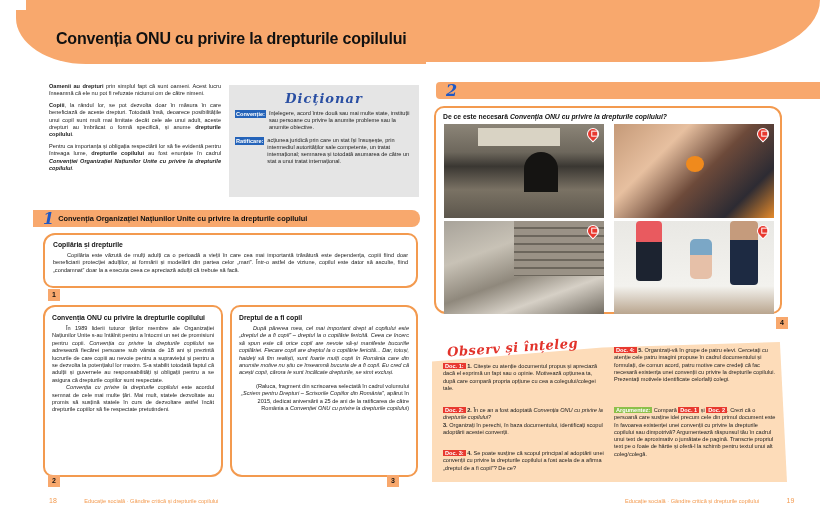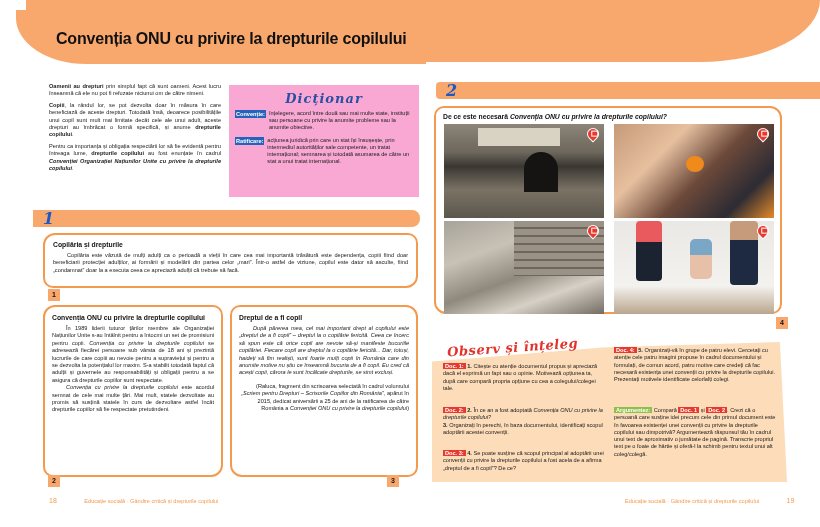--- a/index.html
+++ b/index.html
@@ -14,21 +14,21 @@
   .hdr-left::before { content: ""; position: absolute; left: -10px; top: -20px; width: 20px; height: 30px; background: #fff; }
   .hdr-right { position: absolute; left: 0; top: 0; width: 410px; height: 62px; background: #f8a86d; border-bottom-right-radius: 120px 62px; }
   .page-title { position: absolute; left: 40px; top: 30px; font-size: 16px; font-weight: 700; color: #111; letter-spacing: -0.2px; }
 
   
   .intro { position: absolute; left: 33px; top: 83px; width: 172px; font-size: 5.6px; line-height: 7.4px; text-align: justify; color: #222; }
   .intro p { margin-bottom: 4px; }
   .intro b { font-weight: 700; }
 
   
-  .dict { position: absolute; left: 213px; top: 85px; width: 190px; height: 112px; background: #f9a8d4; padding: 4px 6px; }
+  .dict { position: absolute; left: 213px; top: 85px; width: 190px; height: 112px; background: #e5e5e5; padding: 4px 6px; }
   .dict-title { text-align: center; font-family: "DejaVu Serif", serif; font-style: italic; font-weight: 700; color: #2a4fa3; font-size: 13px; margin: 2px 0 4px 0; letter-spacing: 1px; }
   .dict-row { display: flex; font-size: 5.6px; line-height: 7.2px; margin-bottom: 5px; }
   .dict-term { background: #2463b9; color: #fff; font-weight: 700; padding: 0 1px; height: 8px; line-height: 8px; flex: 0 0 auto; margin-right: 3px; }
   .dict-def { flex: 1; color: #222; }
 
   
   .banner { position: absolute; height: 17px; background: #f8a86d; border-radius: 0 8px 8px 0; display: flex; align-items: center; font-weight: 700; font-size: 7.4px; color: #111; }
   .banner .num { font-family: "DejaVu Serif", serif; font-style: italic; color: #1f58c4; font-size: 16px; font-weight: 700; margin: 0 4px 0 10px; line-height: 16px; }
   .banner i { font-style: italic; }
 
@@ -94,20 +94,21 @@
         <span class="dict-def">înțelegere, acord între două sau mai multe state, instituții sau persoane cu privire la anumite probleme sau la anumite obiective.</span>
       </div>
       <div class="dict-row">
         <span class="dict-term">Ratificare:</span>
         <span class="dict-def">acțiunea juridică prin care un stat își însușește, prin intermediul autorităților sale competente, un tratat internațional; semnarea și totodată asumarea de către un stat a unui tratat internațional.</span>
       </div>
     </div>
 
     <div class="banner" style="left:17px; top:210px; width:387px;">
       <span class="num">1</span>
+      <span>Convenția Organizației Națiunilor Unite cu privire la drepturile copilului</span>
     </div>
 
     <div class="card hl-tl hl-br" style="left:27px; top:233px; width:375px; height:55px; padding:6px 8px;">
       <div class="card-title">Copilăria și drepturile</div>
       <div class="card-body">
           <p>Copilăria este văzută de mulți adulți ca o perioadă a vieții în care cea mai importantă trăsătură este dependența, copiii fiind doar beneficiarii protecției adulților, ai formării și modelării din partea celor „mari”. Într-o astfel de viziune, copilul este dator să asculte, fiind „condamnat” doar la a executa ceea ce apreciază adulții că trebuie să facă.</p>
         </div>
     </div>
     <div class="badge" style="left:32px; top:289px;">1</div>
 

